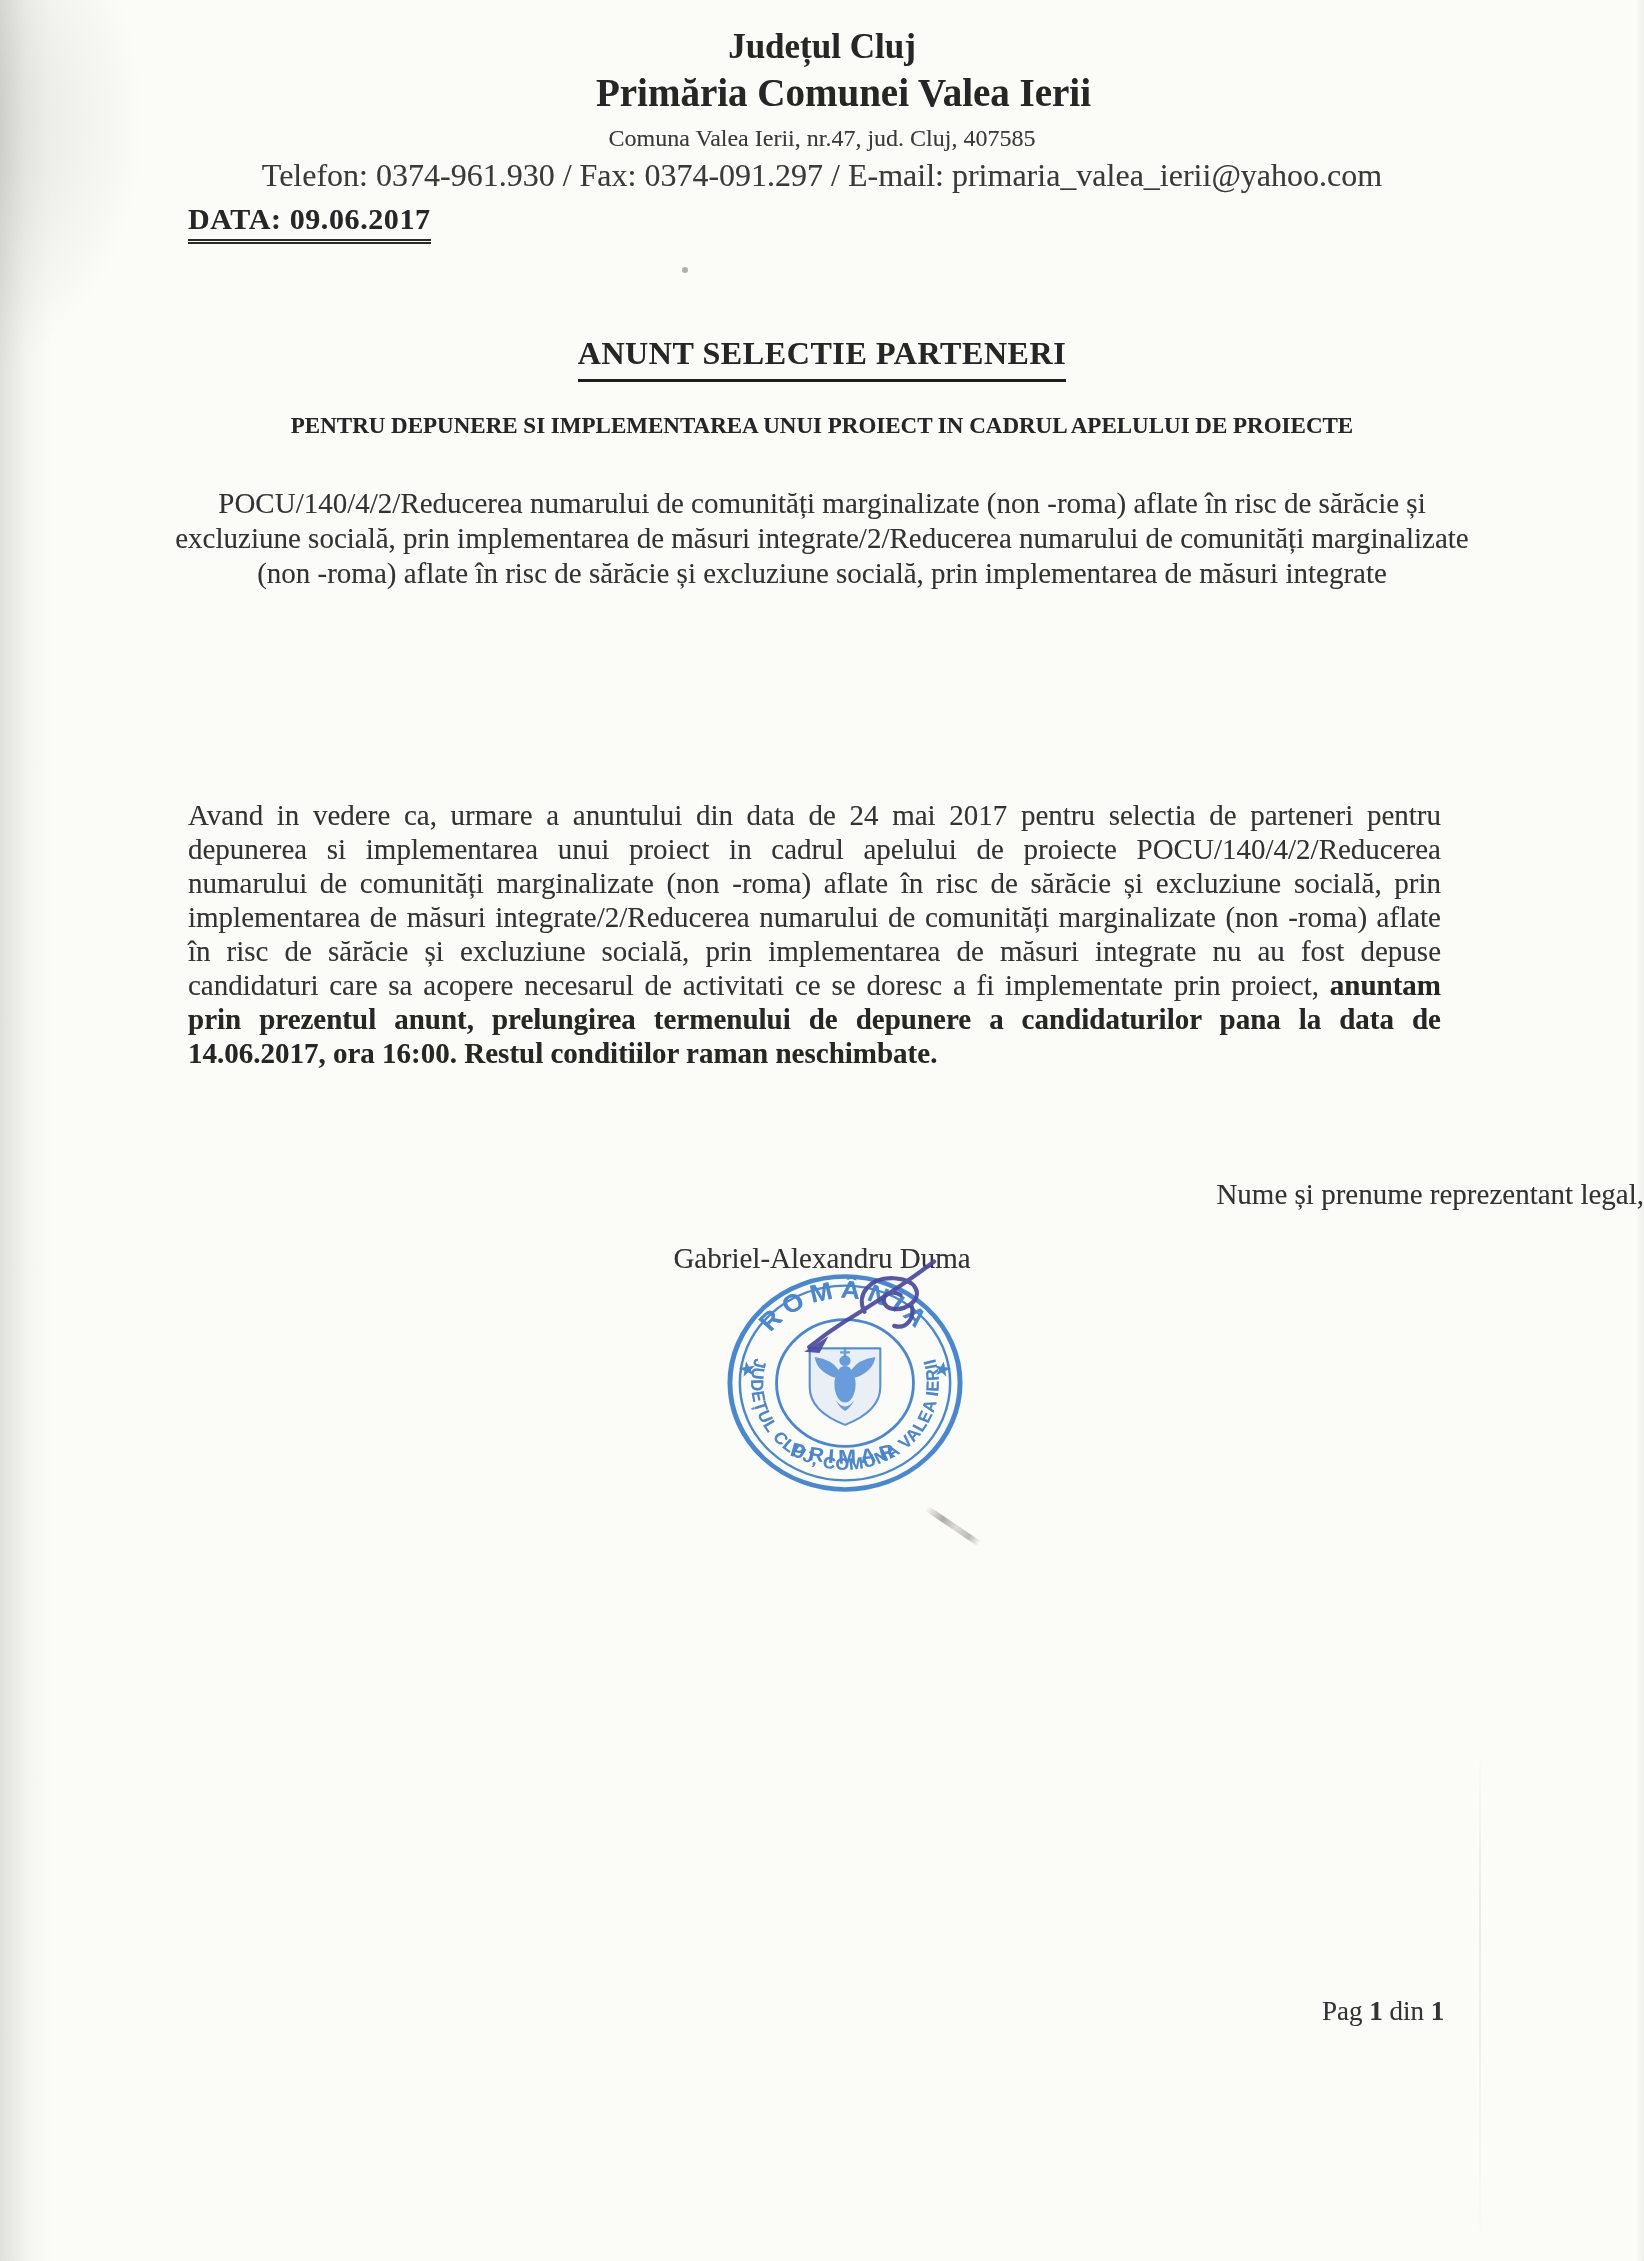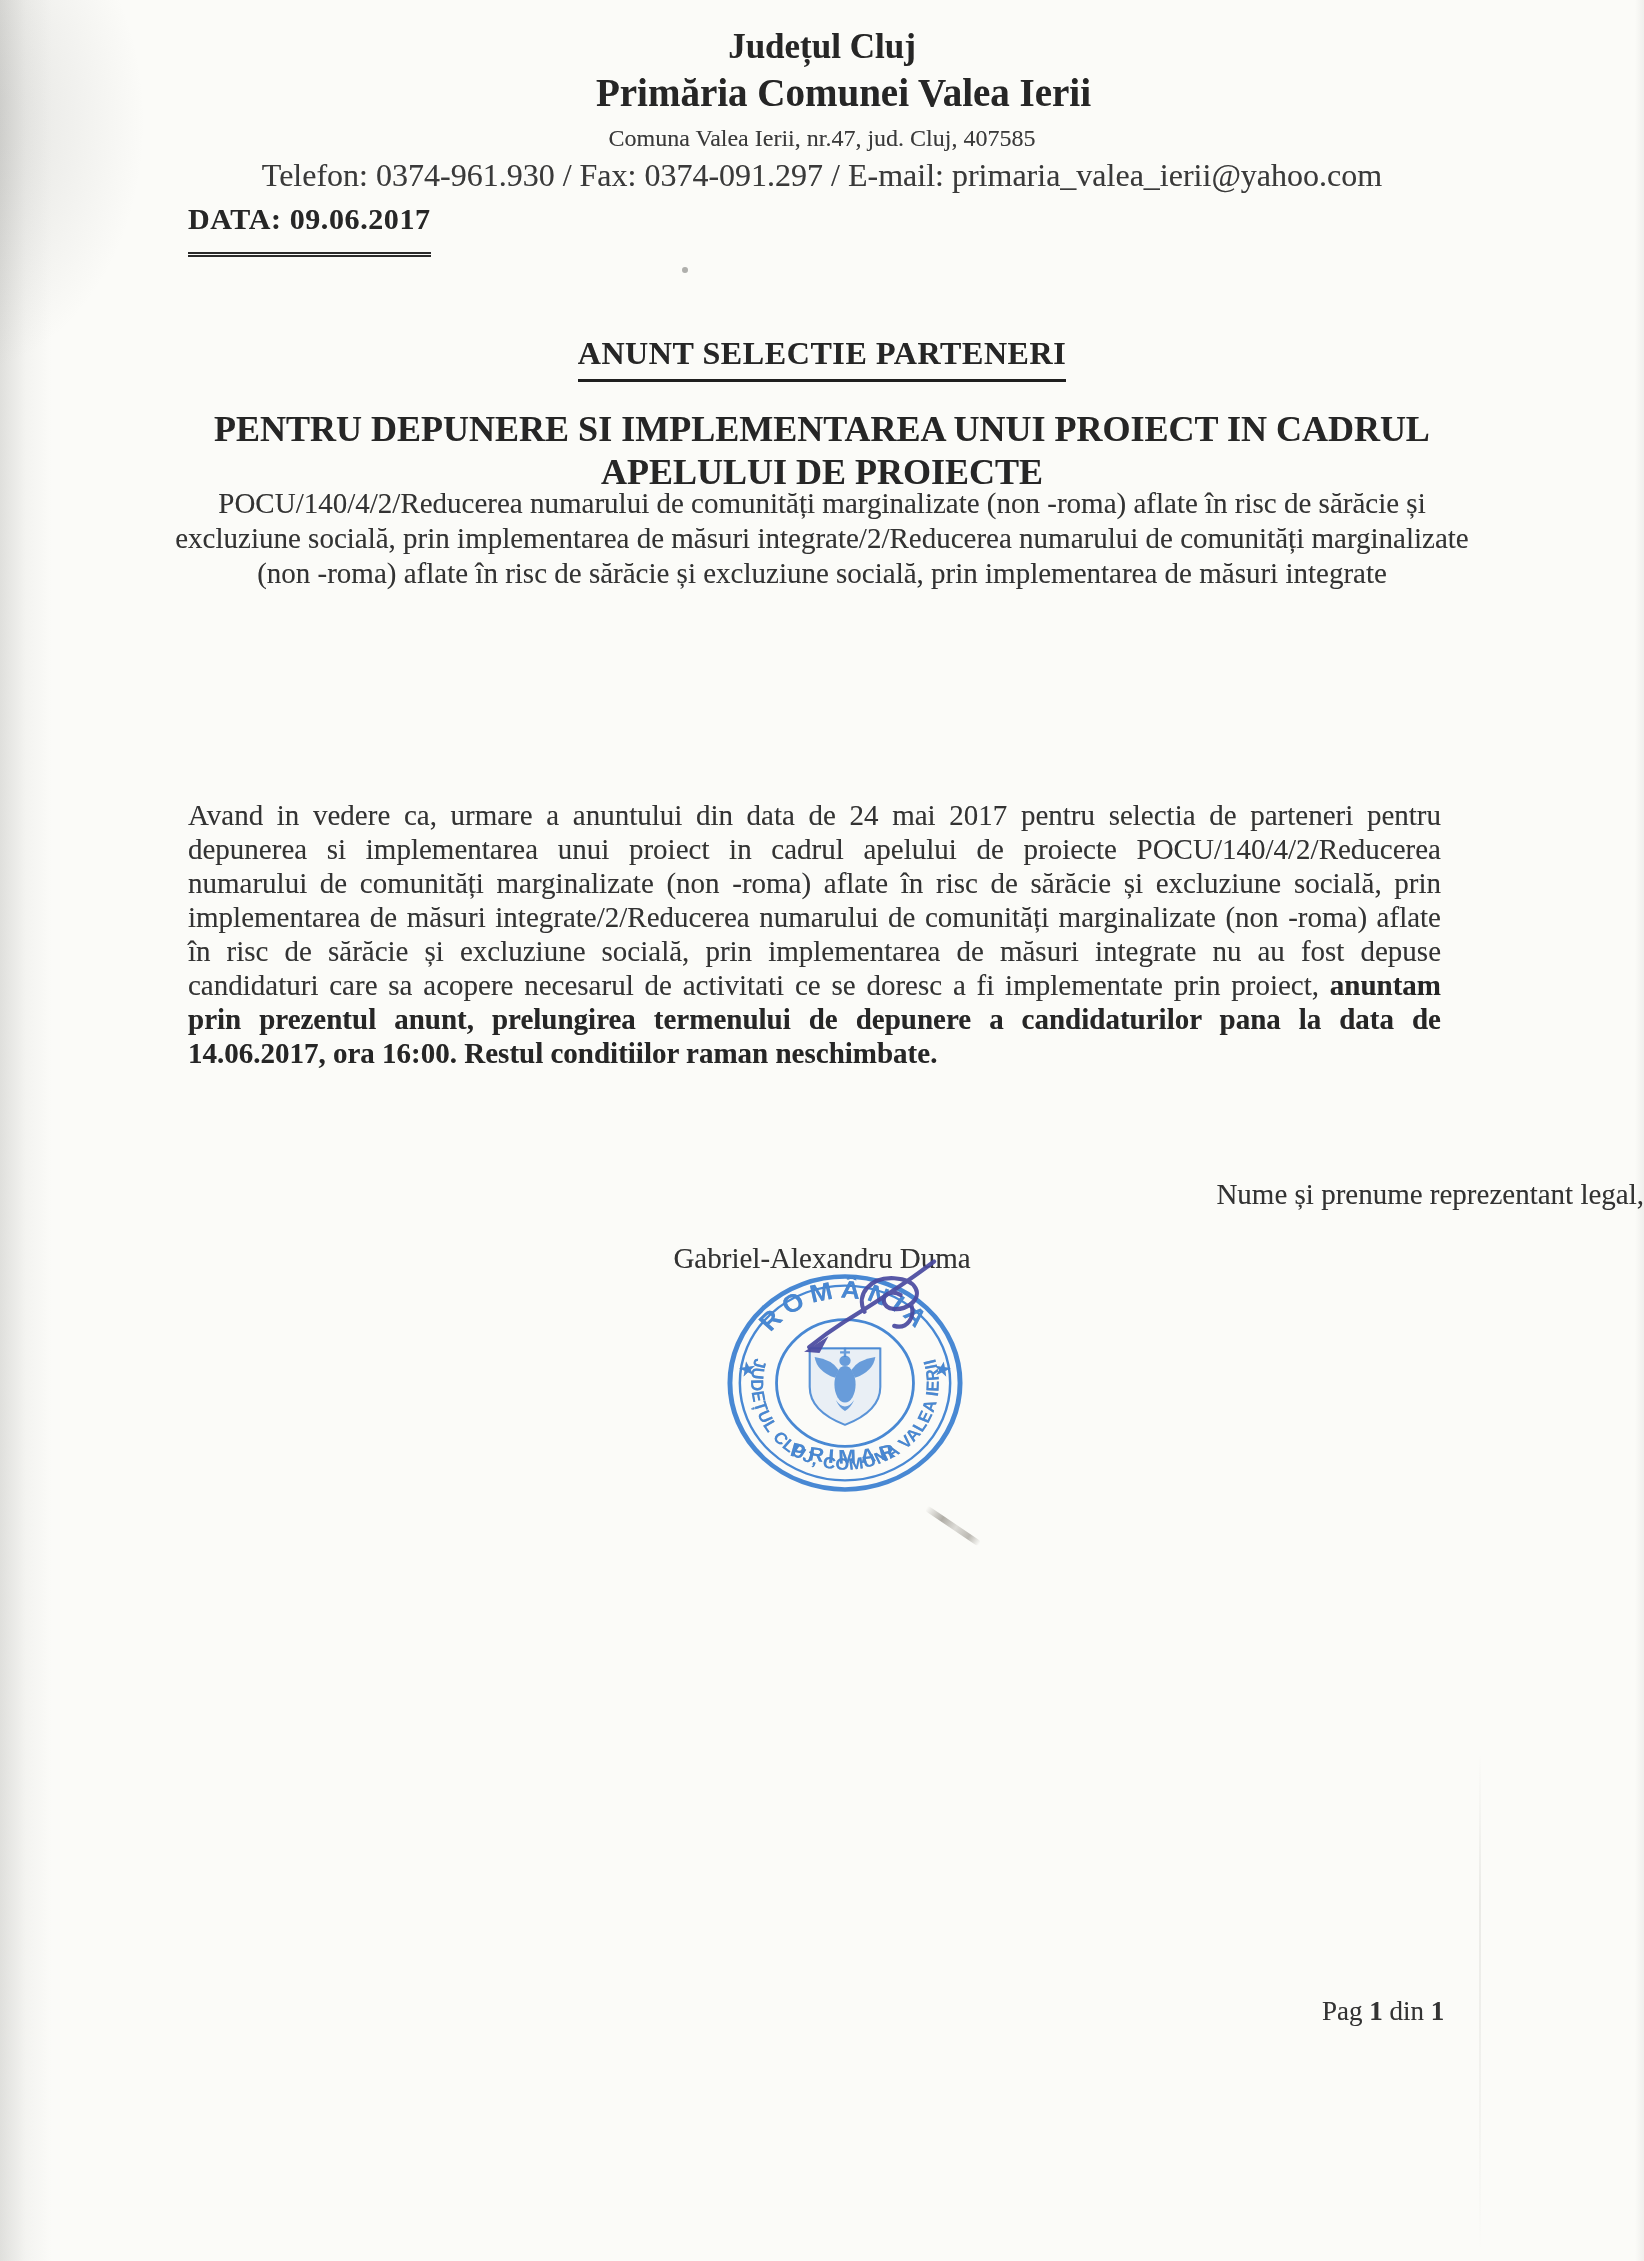--- a/index.html
+++ b/index.html
@@ -21,33 +21,33 @@
 
   .hdr { position:absolute; top:27px; left:0; width:100%; text-align:center; }
   .hdr-county   { font-size:35px; font-weight:bold; color:#262626; }
   .hdr-inst     { font-size:39px; font-weight:bold; color:#262626; margin-top:2.6px;padding-left:43px; }
   .hdr-addr     { font-size:24px; margin-top:10.3px; color:#3a3a3a; }
   .hdr-contact  { font-size:32px; margin-top:5.2px;  color:#3a3a3a; }
 
   .dateline {
     position:absolute; left:188px; top:202px;
     font-size:30px; font-weight:bold; letter-spacing:0.6px; color:#262626;
-    border-bottom:5.8px double #2a2a2a; padding-bottom:16px;
+    border-bottom:5.8px double #2a2a2a; padding-bottom:3px;
   }
 
   .title-wrap { position:absolute; top:335px; left:0; width:100%; text-align:center; }
   .title {
     display:inline-block; font-size:32px; font-weight:bold; letter-spacing:0.6px; color:#262626;
     border-bottom:3.9px solid #1f1f1f; padding-bottom:7px;
   }
 
   .subtitle {
     position:absolute; top:408px; left:50%; transform:translateX(-50%);
     width:1340px; text-align:center;
-    font-size:36px; font-weight:bold; line-height:43px; color:#262626;
+    font-size:23px; font-weight:bold; line-height:35px; color:#262626;
   }
 
   .callref {
     position:absolute; top:486px; left:50%; transform:translateX(-50%);
     width:1308px; text-align:center;
     font-size:29px; line-height:35px; color:#333;
   }
 
   .bodypar {
     position:absolute; top:798px; left:188px; width:1253px;

